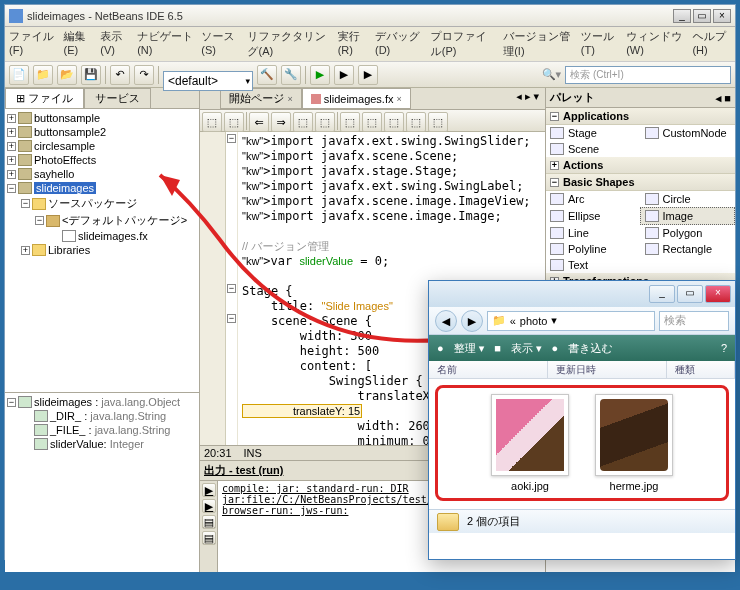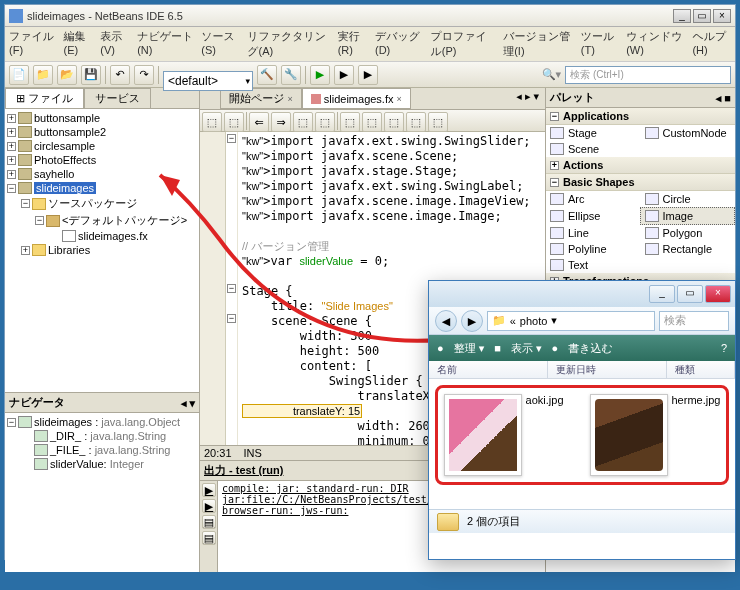--- a/index.html
+++ b/index.html
@@ -76,21 +76,21 @@
 .exp-btn.close-b { background: linear-gradient(#e68,#c23); color: #fff; }
 .exp-nav { height: 28px; background: linear-gradient(#f7fafd,#e3edf6); display: flex; align-items: center; padding: 0 6px; gap: 4px; border-bottom: 1px solid #c4d4e3; }
 .navbtn { width: 22px; height: 22px; background: linear-gradient(#e8f1f9,#cde0ef); border: 1px solid #a2bfd8; border-radius: 11px; text-align: center; line-height: 20px; }
 .breadcrumb { flex: 1; height: 20px; background: #fff; border: 1px solid #a2bfd8; display: flex; align-items: center; padding: 0 4px; gap: 4px; }
 .exp-search { width: 70px; height: 20px; background: #fff; border: 1px solid #a2bfd8; padding: 0 4px; color: #999; display: flex; align-items: center; }
 .exp-toolbar { height: 26px; background: linear-gradient(#4a8c7f,#2d6e5f); display: flex; align-items: center; padding: 0 8px; gap: 10px; color: #fff; }
 .exp-head { height: 18px; background: linear-gradient(#fdfdfd,#eef2f7); border-bottom: 1px solid #d0d8e2; display: flex; }
 .exp-head > div { padding: 2px 8px; border-right: 1px solid #d0d8e2; font-size: 10px; color: #446; }
 .exp-body { height: 130px; padding: 6px; }
 .red-box { border: 3px solid #de2424; border-radius: 8px; padding: 6px; display: flex; gap: 26px; justify-content: center; }
-.thumb { display: flex; flex-direction: row; gap: 4px; }
+.thumb { display: flex; flex-direction: column; align-items: center; gap: 4px; }
 .thumb-img { width: 78px; height: 82px; background: #fff; border: 1px solid #c8c8c8; box-shadow: 0 1px 3px rgba(0,0,0,0.2); display: flex; align-items: center; justify-content: center; }
 .cake1 { width: 68px; height: 72px; background: linear-gradient(135deg,#e674a0 40%,#f3d9e4 40%,#f3d9e4 60%,#5b3b1f 60%); }
 .cake2 { width: 68px; height: 72px; background: linear-gradient(160deg,#6b4226 30%,#3a2414 30%,#3a2414 70%,#5a3a1e 70%); border-radius: 4px; }
 .exp-status { height: 24px; background: linear-gradient(#f7fafd,#e3edf6); border-top: 1px solid #c4d4e3; display: flex; align-items: center; padding: 0 8px; gap: 8px; }
 .folder-mini { width: 22px; height: 18px; background: linear-gradient(#fce9a4,#e9c261); border: 1px solid #c9a53f; border-radius: 2px; }
 .grey { color: #777; }
 </style>
 </head>
 <body>
 
@@ -203,24 +203,20 @@
             <span>slideimages.fx</span>
           </div>
           <div class="tree-item d1">
             <span class="exp">+</span>
             <span class="ticon folder"></span>
             <span>Libraries</span>
           </div>
         </div>
 
       <div class="nav-panel" style="flex:0 0 180px">
-        <div class="panel-title">
-          <span class="pt-text">ナビゲータ</span>
-            <span>◂ ▾</span>
-        </div>
         <div class="tree" id="nav-tree">
             <div class="tree-item d0">
               <span class="exp">−</span>
               <span class="ticon file" style="background:#cfe8cf"></span>
               <span>slideimages : <span class="grey">java.lang.Object</span></span>
             </div>
             <div class="tree-item d1">
               <span style="width:11px;display:inline-block"></span>
               <span class="ticon file" style="background:#cfe8cf"></span>
               <span>_DIR_ : <span class="grey">java.lang.String</span></span>

